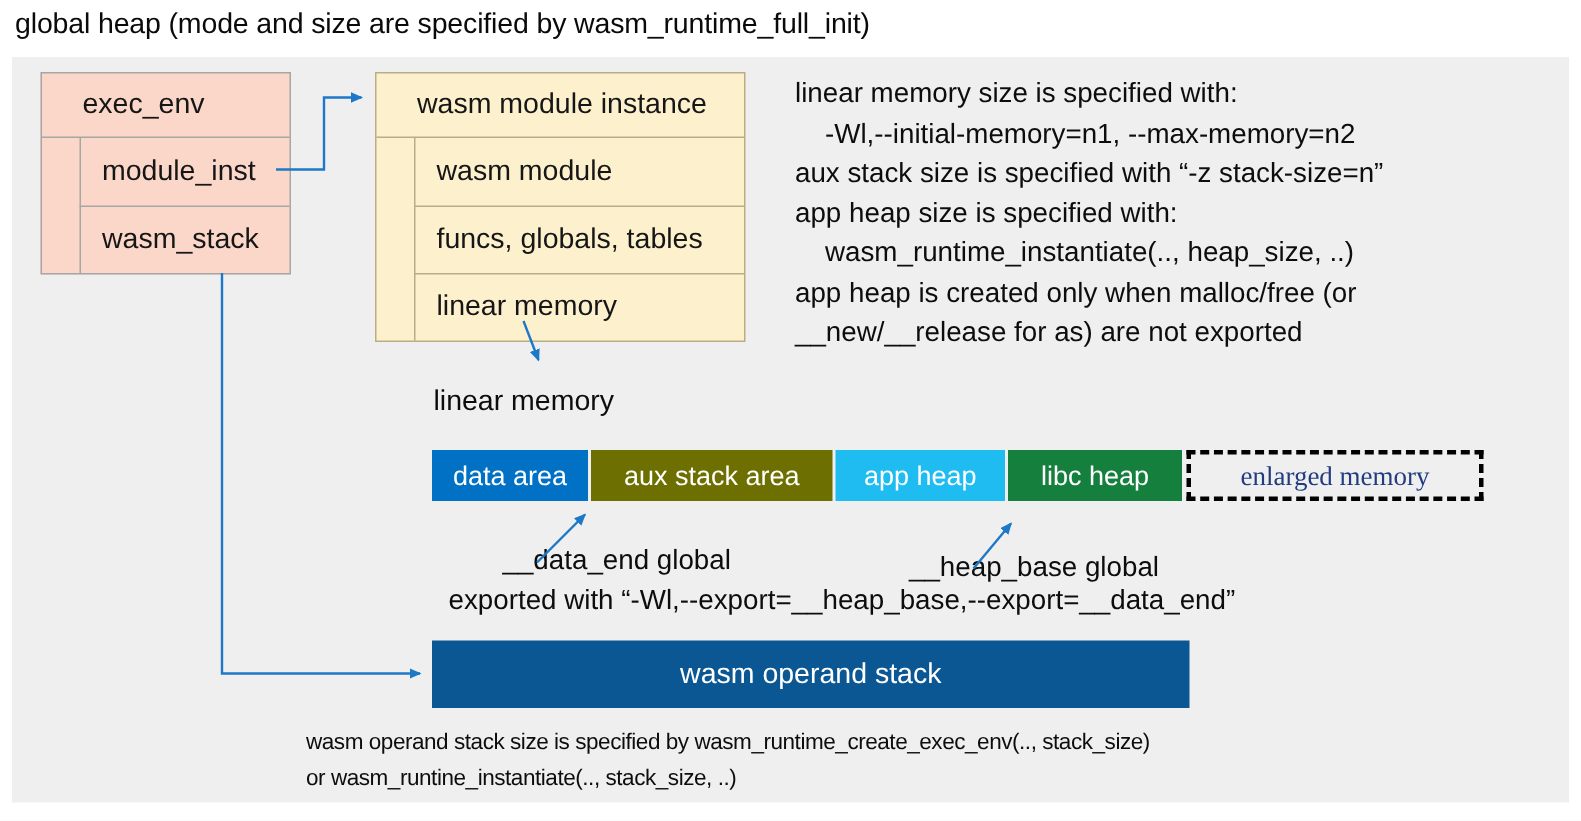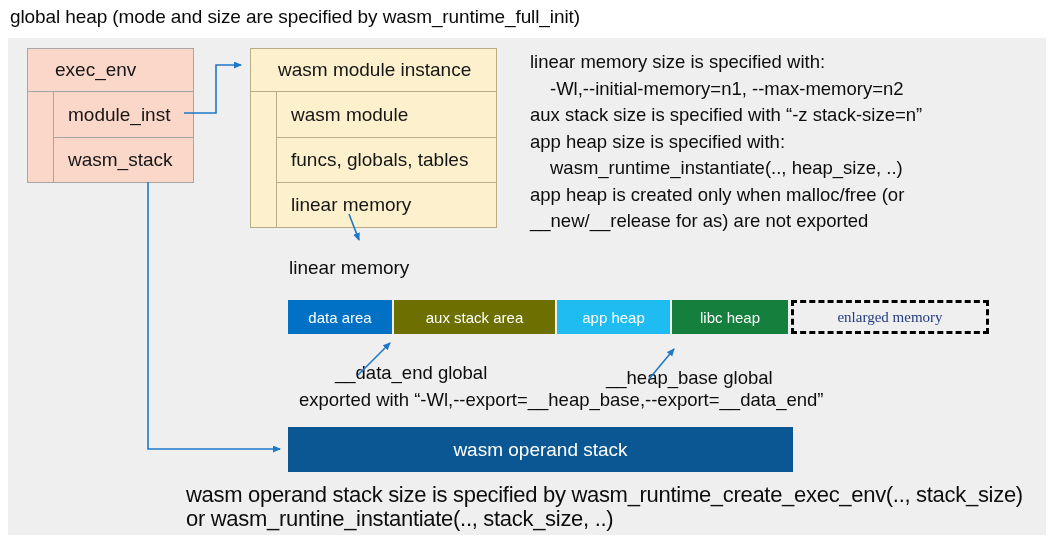--- a/index.html
+++ b/index.html
@@ -23,35 +23,35 @@
   .exec .box-row + .box-row{border-top:1px solid #a6a6a6;}
   .minst .box-row + .box-row{border-top:1px solid #b9ad85;}
 
   
   .notes{position:absolute;left:530px;top:49px;font-size:18.5px;line-height:26.5px;white-space:nowrap;}
   .note-indent{padding-left:20px;}
 
   
   .linmem-label{position:absolute;left:289px;top:257px;font-size:19px;}
   .membar{position:absolute;left:288px;top:288px;height:46px;display:flex;align-items:stretch;}
-  .seg{display:flex;align-items:center;justify-content:center;font-size:15px;color:#fff;box-sizing:border-box;white-space:nowrap;margin-top:12px;}
+  .seg{display:flex;align-items:center;justify-content:center;font-size:18px;color:#fff;box-sizing:border-box;white-space:nowrap;margin-top:12px;}
   .seg-0{width:104px;margin-right:2px;}
   .seg-1{width:161px;margin-right:2px;}
   .seg-2{width:113px;margin-right:2px;}
   .seg-3{width:116px;}
   .seg-4{width:198px;margin-left:3px;border:3px dashed #000;background:transparent;}
 
   .ann{position:absolute;font-size:18.5px;white-space:nowrap;}
   .ann-dataend{left:335px;top:362px;}
   .ann-heapbase{left:606px;top:367px;}
   .ann-exported{left:299px;top:389px;}
 
   .opstack{position:absolute;left:288px;top:427px;width:505px;height:45px;display:flex;align-items:center;justify-content:center;color:#ffffff;font-size:19px;}
 
-  .footer{position:absolute;left:186px;top:483px;font-size:22px;line-height:24px;letter-spacing:-0.3px;white-space:nowrap;}
+  .footer{position:absolute;left:204px;top:483px;font-size:15px;line-height:24px;letter-spacing:-0.3px;white-space:nowrap;}
 
   svg.overlay{position:absolute;left:0;top:0;width:1054px;height:547px;pointer-events:none;}
 </style>
 </head>
 <body>
 
 <div class="stage">
 
   <div class="page-title">global heap (mode and size are specified by wasm_runtime_full_init)</div>
 

